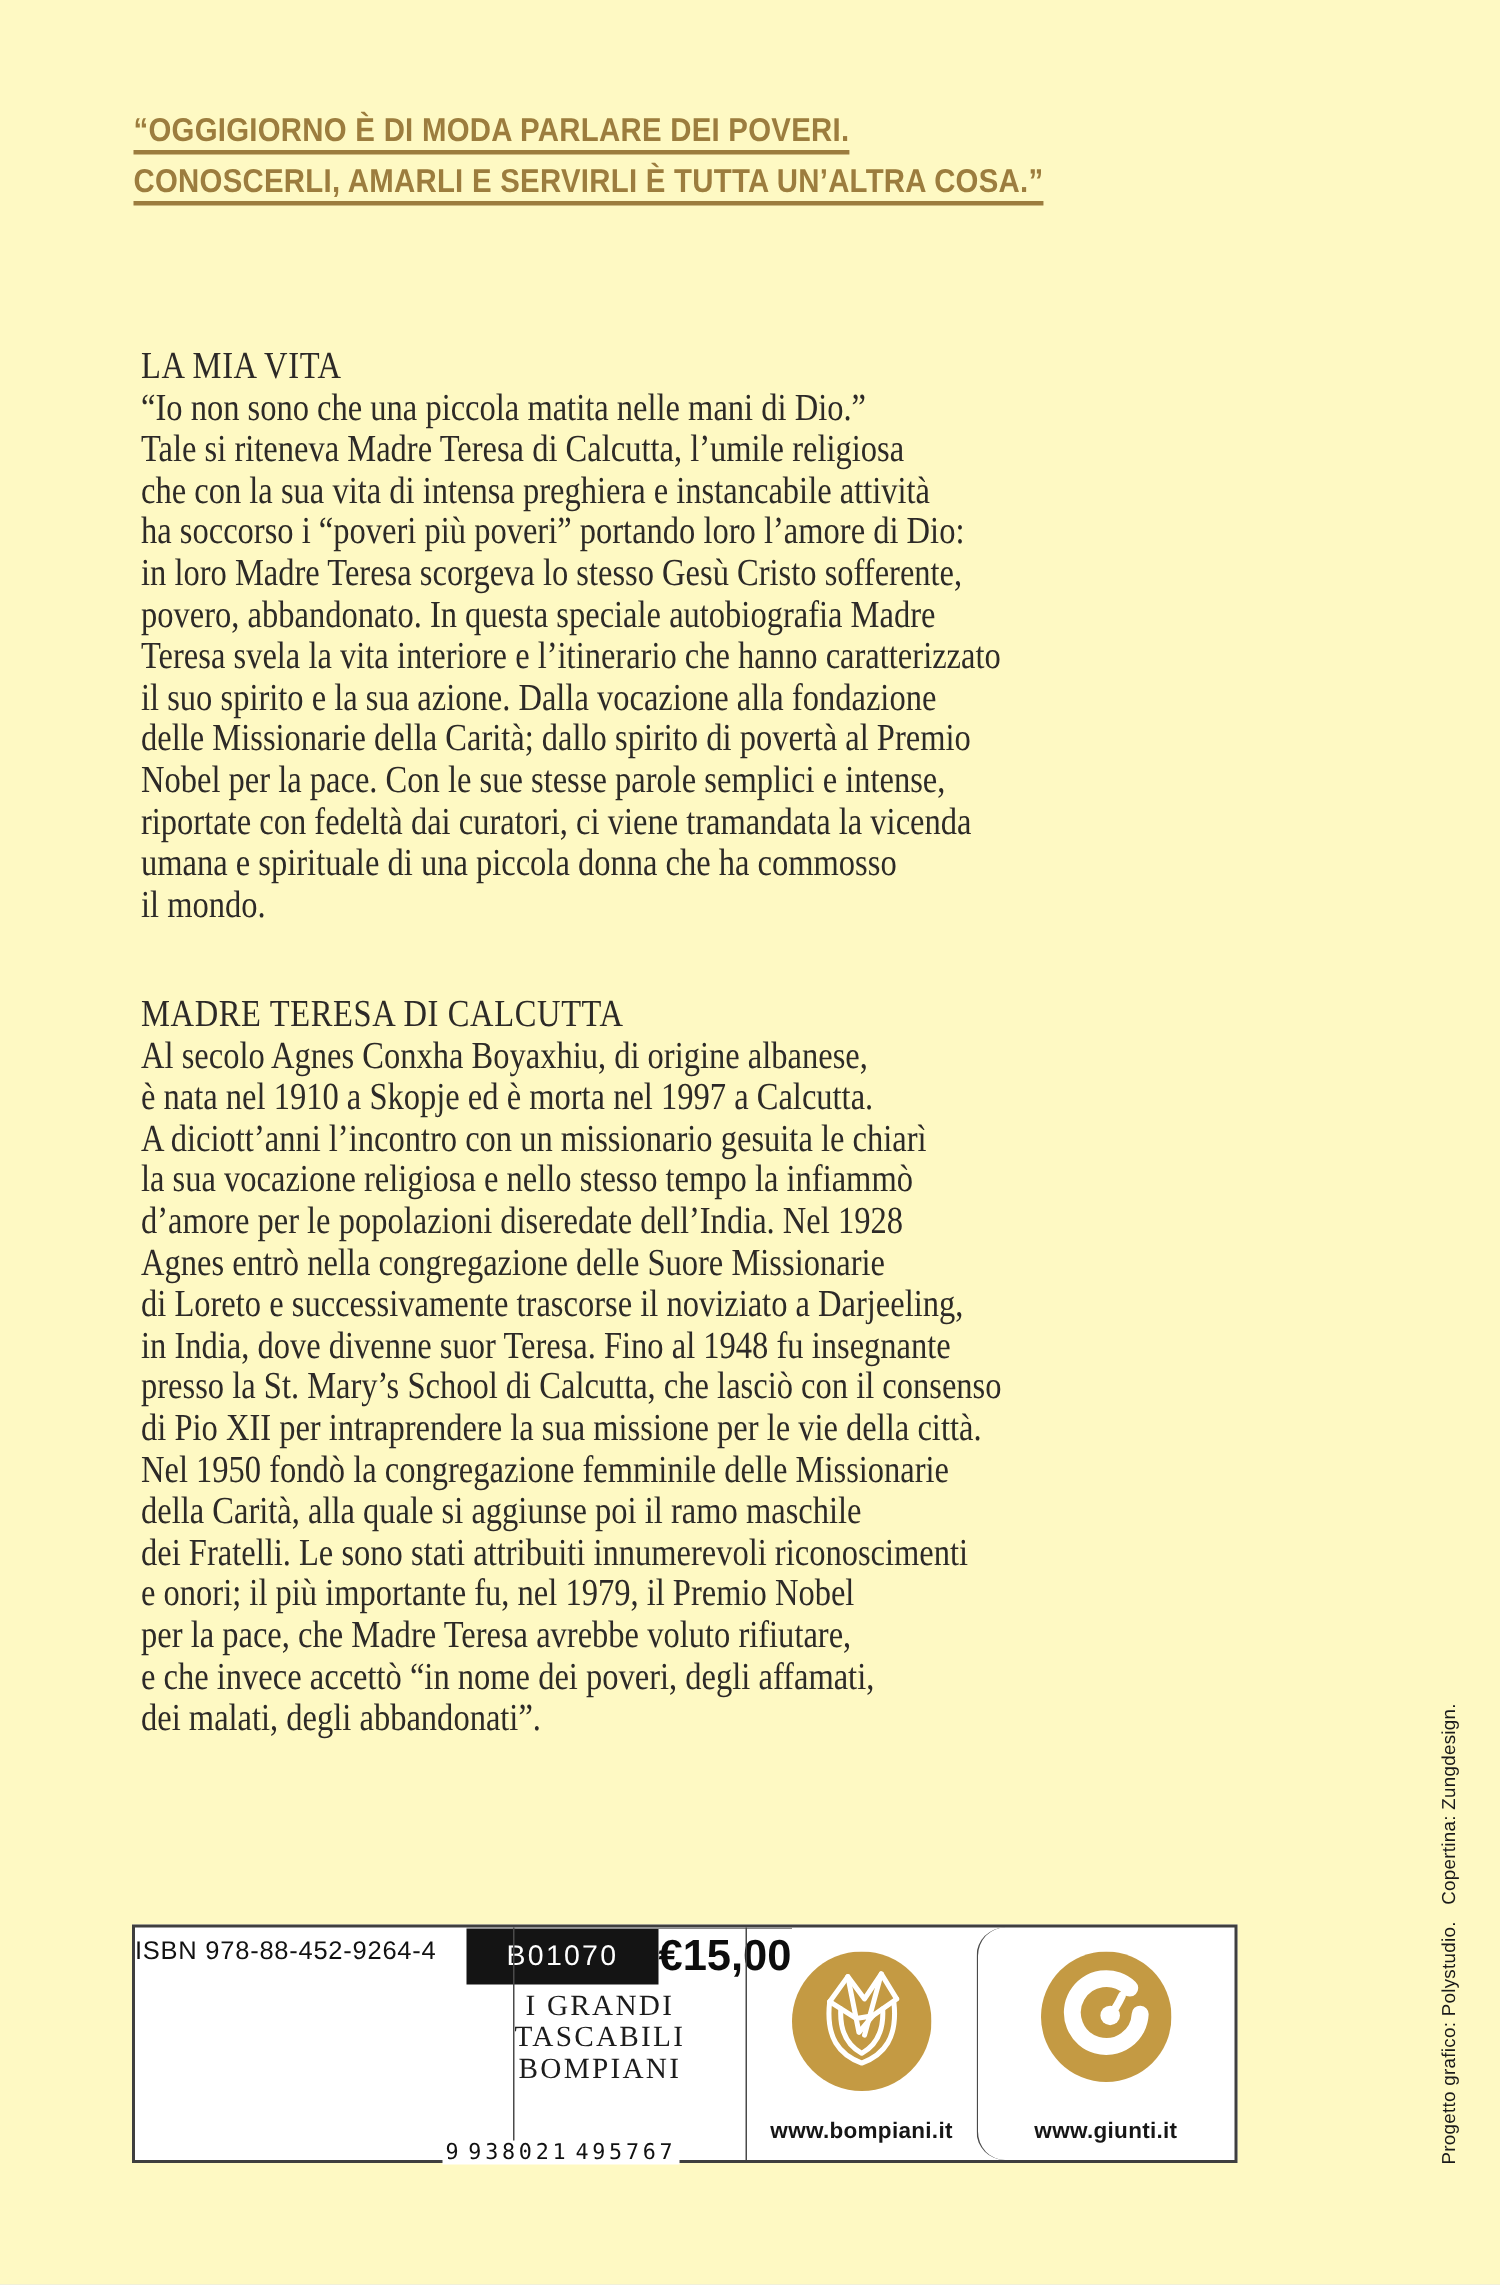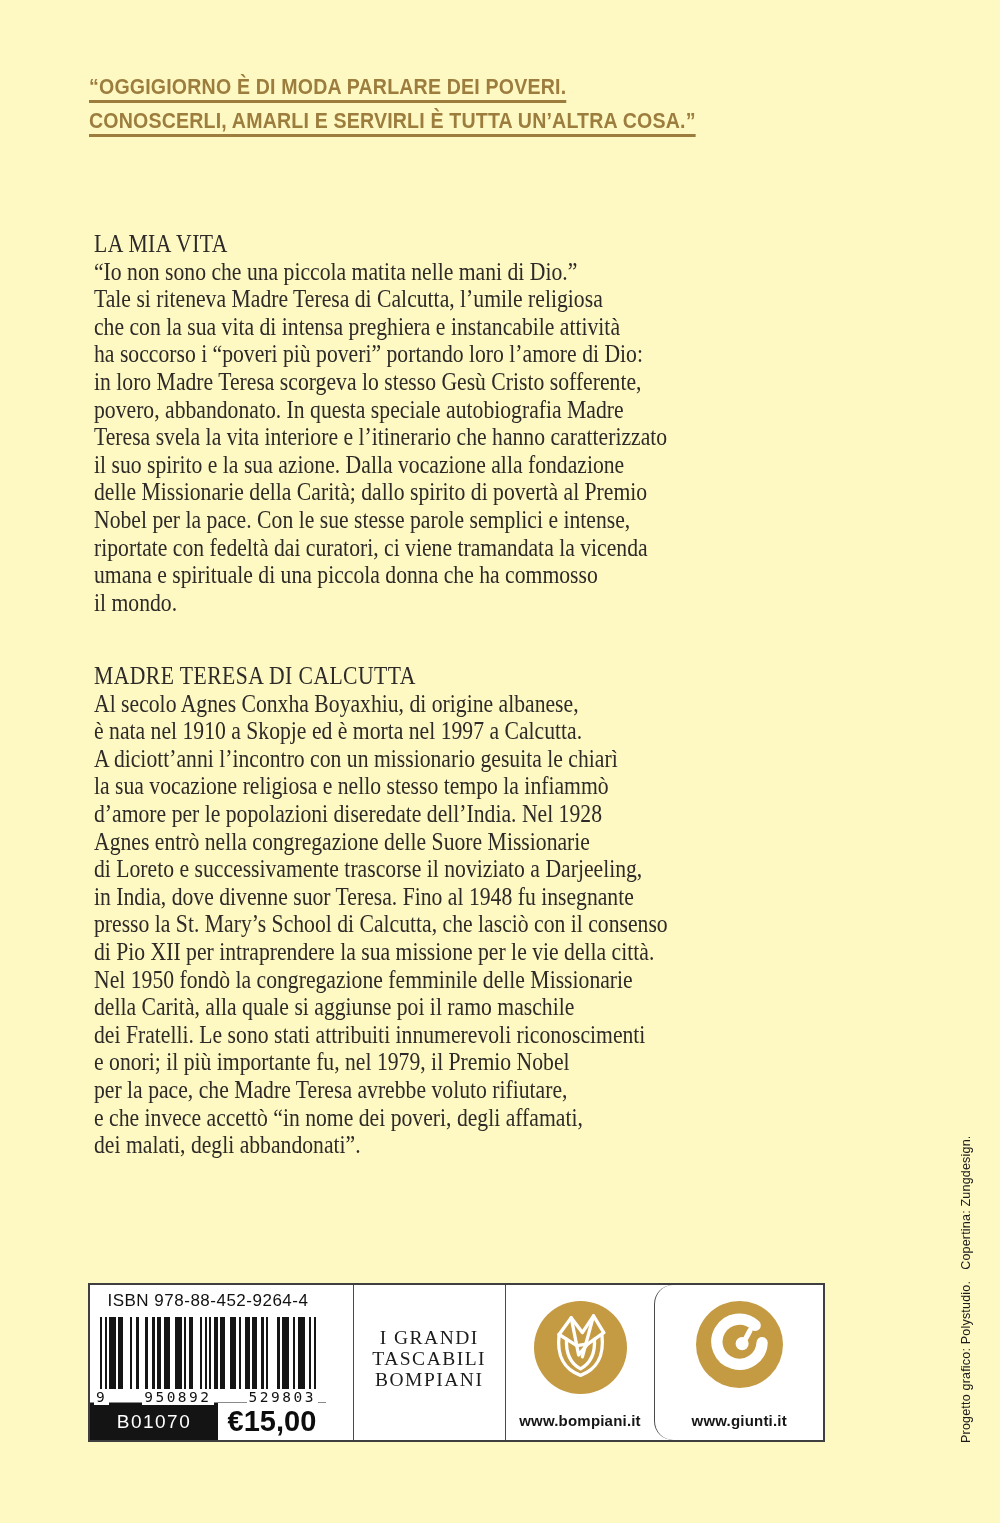--- a/index.html
+++ b/index.html
@@ -51,21 +51,21 @@
     position:absolute;left:88px;top:1283px;
     width:737px;height:159px;
     box-sizing:border-box;
     border:2px solid #3f3f3f;
     display:flex;
     background:#fff;
   }
   .cell{box-sizing:border-box;height:100%;}
   .cell+.cell{border-left:1.5px solid #4a4a4a;}
   
-  .cell-barcode{width:252px;display:flex;flex-direction:column;}
+  .cell-barcode{width:252px;display:flex;flex-direction:row;}
   .isbn-row{
     text-align:center;
     font-size:17px;letter-spacing:.5px;
     color:#111;
     padding-top:6px;height:24px;flex:none;
   }
   .barcode-wrap{flex:1;position:relative;margin:2px 10px 0 10px;}
   .barcode-wrap svg{width:100%;height:100%;display:block;}
   .ean-digits{
     position:absolute;left:-6px;right:-2px;bottom:-3px;
@@ -84,21 +84,21 @@
     width:128px;background:#141414;color:#fff;
     display:flex;align-items:center;justify-content:center;
     font-weight:normal;font-size:19px;letter-spacing:1.5px;
   }
   .price{
     flex:1;display:flex;align-items:center;justify-content:center;
     font-weight:bold;font-size:29px;color:#0d0d0d;
   }
   
   .cell-series{
-    width:162px;display:flex;align-items:center;justify-content:center;margin-left:27px;
+    width:162px;display:flex;align-items:center;justify-content:flex-start;
   }
   .series-text{
     font-family:"Liberation Serif","DejaVu Serif",serif;
     font-size:19.5px;line-height:21px;
     letter-spacing:1.5px;
     color:#1c1c1c;text-align:center;
     white-space:pre-line;
     transform:translateY(-4px);
   }
   
@@ -198,22 +198,22 @@
             <rect x="73" y="0" width="1" height="28"></rect>
             <rect x="78" y="0" width="1" height="28"></rect>
             <rect x="80" y="0" width="3" height="28"></rect>
             <rect x="85" y="0" width="1" height="28"></rect>
             <rect x="87" y="0" width="3" height="28"></rect>
             <rect x="92" y="0" width="1" height="33"></rect>
             <rect x="94" y="0" width="1" height="33"></rect>
           </svg>
         <div class="ean-digits">
           <span>9</span>
-          <span>950892</span>
-          <span>529803</span>
+          <span>938021</span>
+          <span>495767</span>
         </div>
       </div>
       <div class="code-row">
         <div class="code-box">B01070</div>
         <div class="price">€15,00</div>
       </div>
     </div>
 
     <div class="cell cell-series">
       <div class="series-text">I GRANDI

